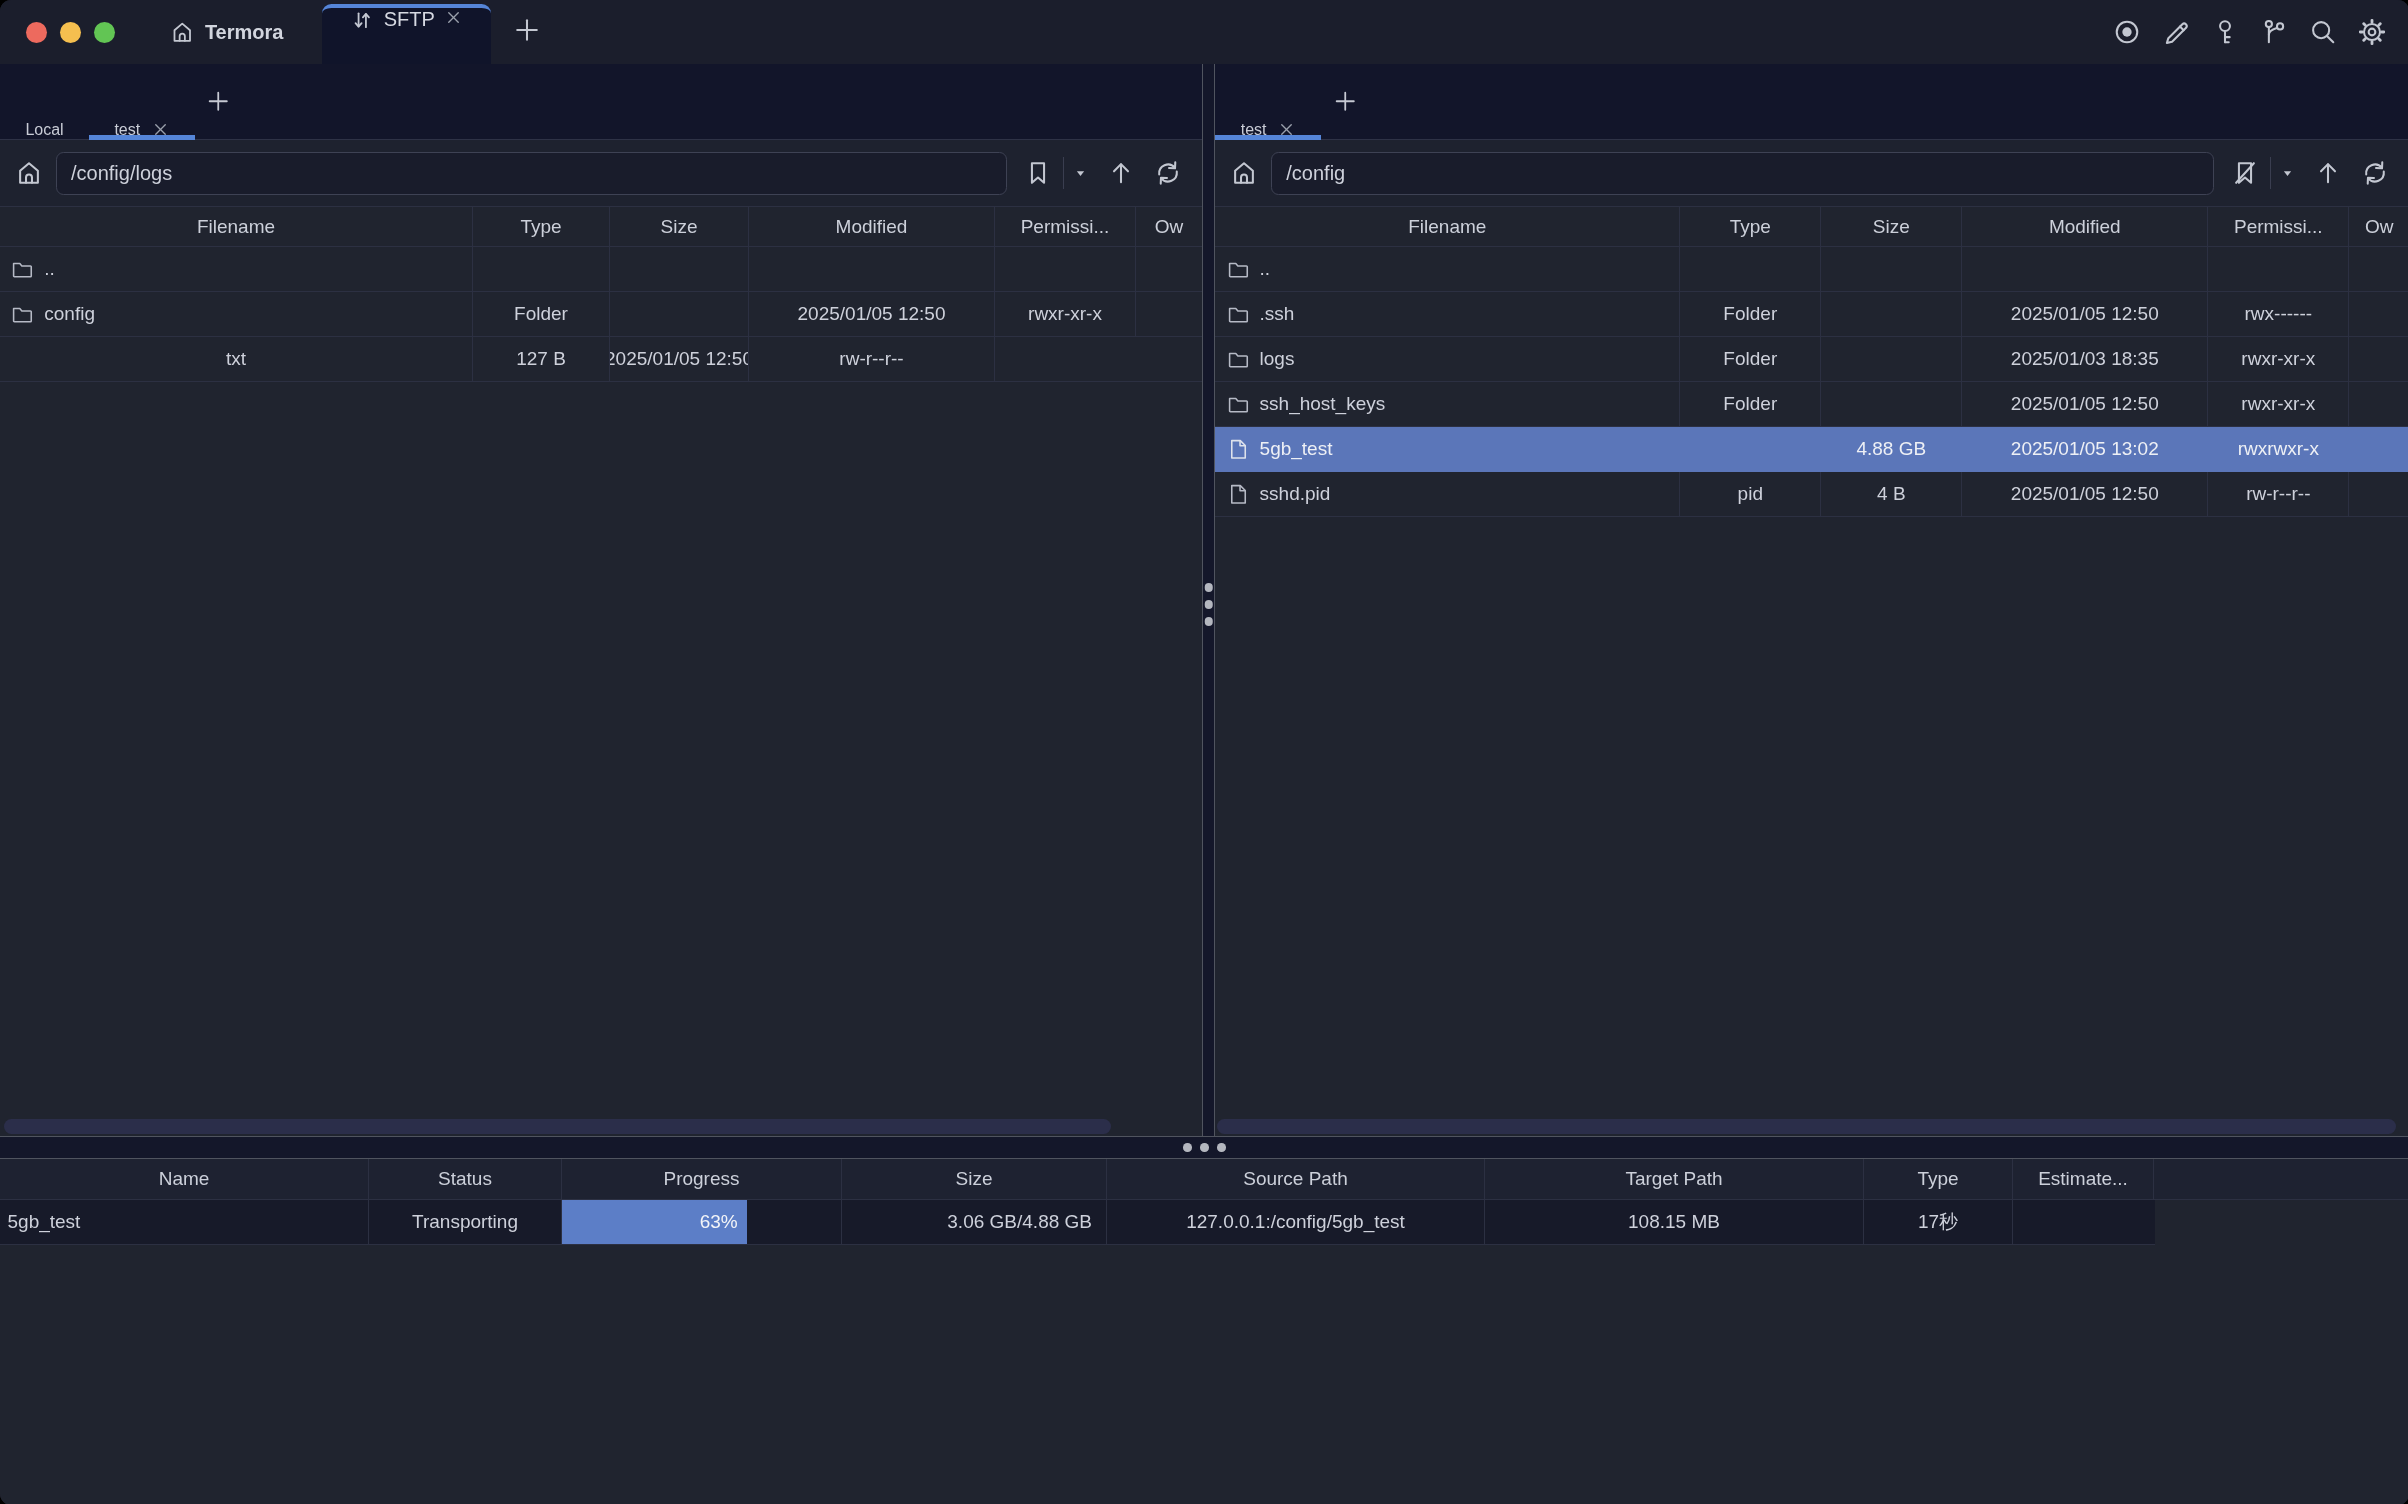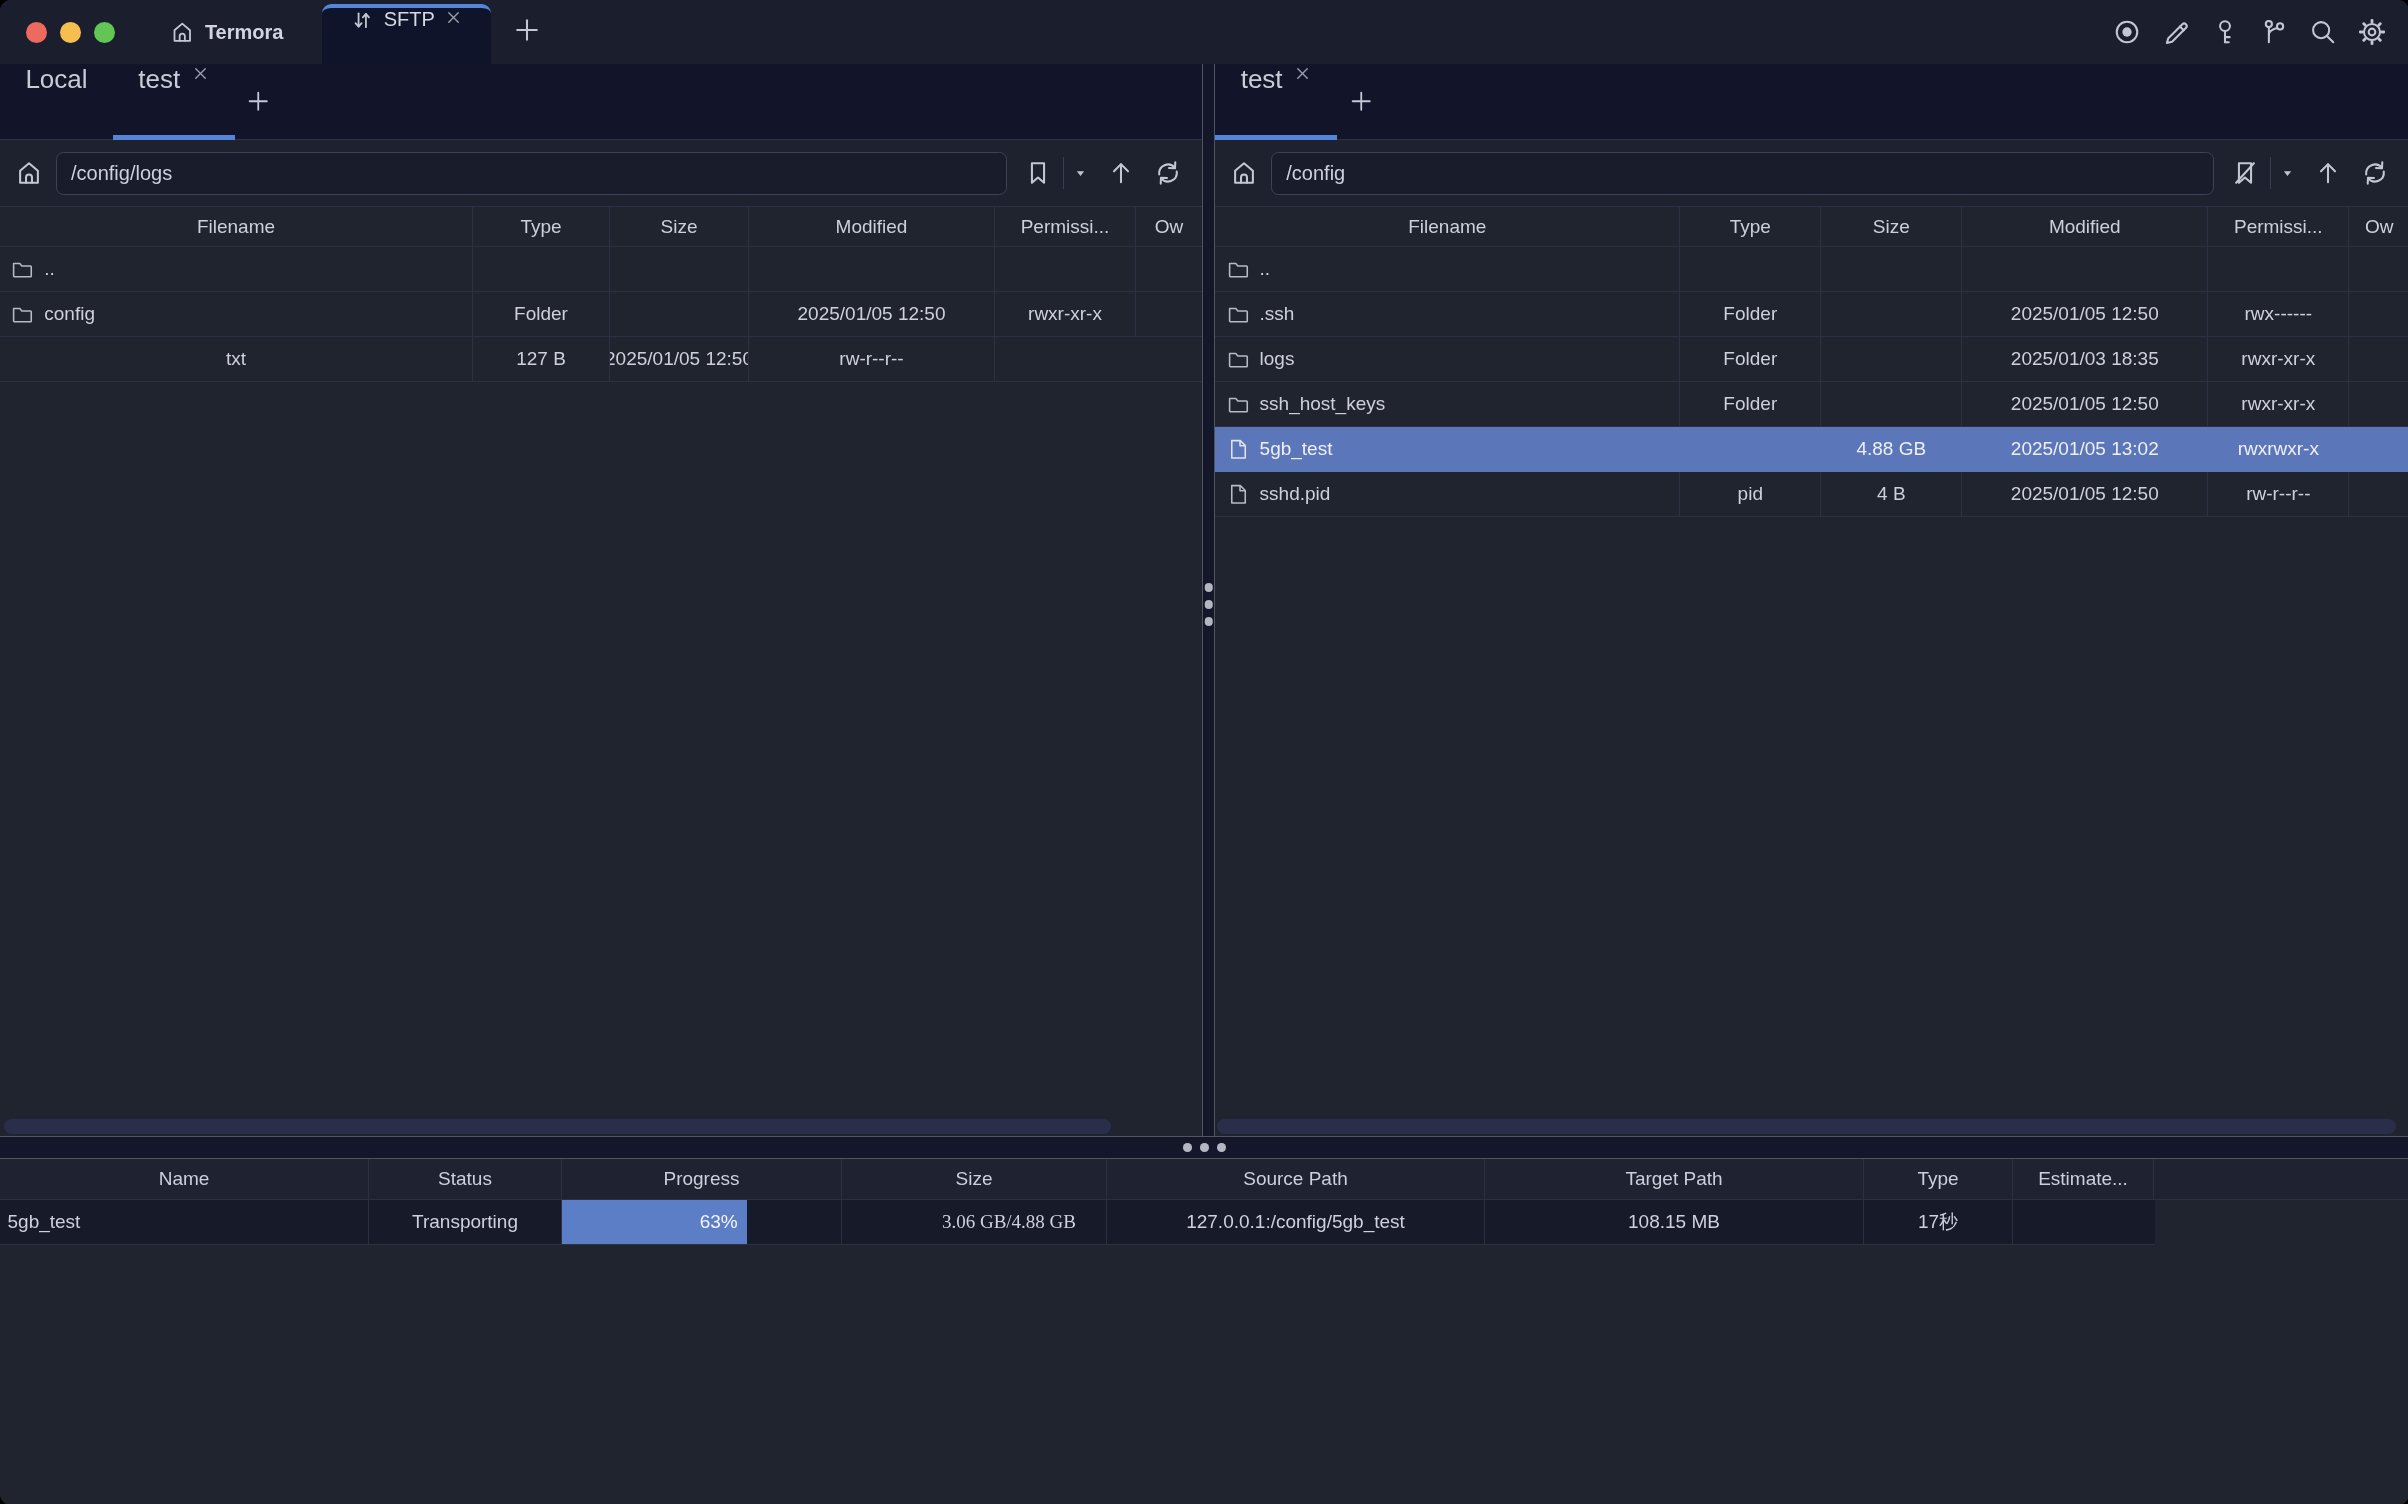--- a/index.html
+++ b/index.html
@@ -33,21 +33,21 @@
   .pane.left{width:1202px;flex:0 0 auto;}
   .pane.right{flex:1;}
   .vdivider{width:11.3px;flex:0 0 auto;background:#14172a;border-left:0.9px solid #50545f;
             border-right:0.9px solid #50545f;box-sizing:content-box;position:relative;}
   .vdots{position:absolute;top:519px;left:50%;transform:translateX(-50%);
          display:flex;flex-direction:column;gap:8.5px;}
   .dot{width:8.5px;height:8.5px;border-radius:50%;background:#b4b7bf;}
   
   .ptabs{height:75px;flex:0 0 auto;background:#12152a;border-bottom:0.9px solid #2e3246;
          display:flex;align-items:stretch;}
-  .ptab{display:flex;align-items:flex-start;gap:10.4px;padding:0 25.4px;color:#c9ccd6;font-size:26px;position:relative;}
+  .ptab{display:flex;align-items:flex-end;gap:10.4px;padding:0 25.4px;color:#c9ccd6;font-size:16px;position:relative;}
   .ptab.active::after{content:'';position:absolute;left:0;right:0;bottom:-0.9px;height:4.7px;background:#5585d8;}
   .plus-btn{align-self:center;margin-left:11.3px;color:#c6c9d3;}
   
   .pathrow{height:66px;flex:0 0 auto;background:#1e222f;display:flex;align-items:center;
            padding:0 15px;gap:13px;}
   .path-input{flex:1;min-width:0;height:43px;box-sizing:border-box;background:#191c2b;
               border:1.4px solid #3e4254;border-radius:7.5px;color:#ced1db;font-size:20px;
               padding:0 14px;outline:none;font-family:inherit;}
   .toolbar{display:flex;align-items:center;flex:0 0 auto;}
   .tb-icon{margin:0 4.7px;}
@@ -80,21 +80,21 @@
   .grid-transfer{grid-template-columns:369px 193px 280px 265px 378px 379px 149px 141px minmax(0,1fr);}
   .t-header{display:grid;height:41px;flex:0 0 auto;background:#1e2231;border-bottom:0.9px solid #2c3042;box-sizing:border-box;}
   .th{display:flex;align-items:center;justify-content:center;color:#ccd0da;font-size:19px;
       border-right:0.9px solid #2c3042;overflow:hidden;white-space:nowrap;}
   .th:last-child{border-right:none;}
   .t-row{display:grid;height:45px;flex:0 0 auto;background:#171a29;border-bottom:0.9px solid #2c3042;
          box-sizing:border-box;width:2155px;}
   .tc{display:flex;align-items:center;justify-content:center;color:#ced1db;font-size:19px;
       border-right:0.9px solid #2c3042;white-space:nowrap;overflow:hidden;}
   .tc.al{justify-content:flex-start;padding-left:7.5px;}
-  .tc.ar{justify-content:flex-end;padding-right:30px;font-family:Liberation Serif, serif;}
+  .tc.ar{justify-content:flex-end;padding-right:14px;}
   .tc.pcell{position:relative;padding:0;}
   .pfill{position:absolute;left:0;top:0;bottom:0;background:#5c7ec7;display:flex;
          align-items:center;justify-content:flex-end;padding-right:9.4px;color:#f2f4f8;font-size:19px;}
   .t-rest{flex:1;background:#20242f;}
 </style>
 </head>
 <body>
 
 <div class="window">
 

